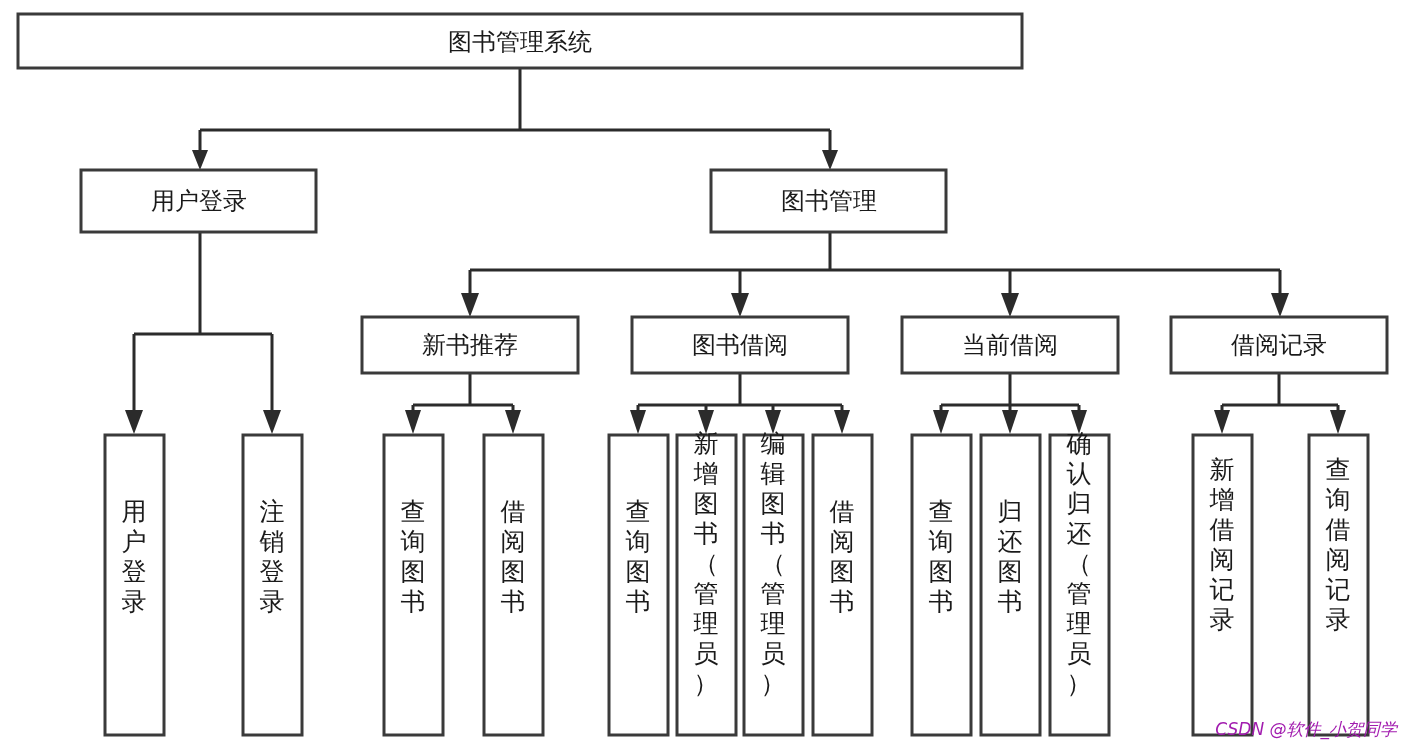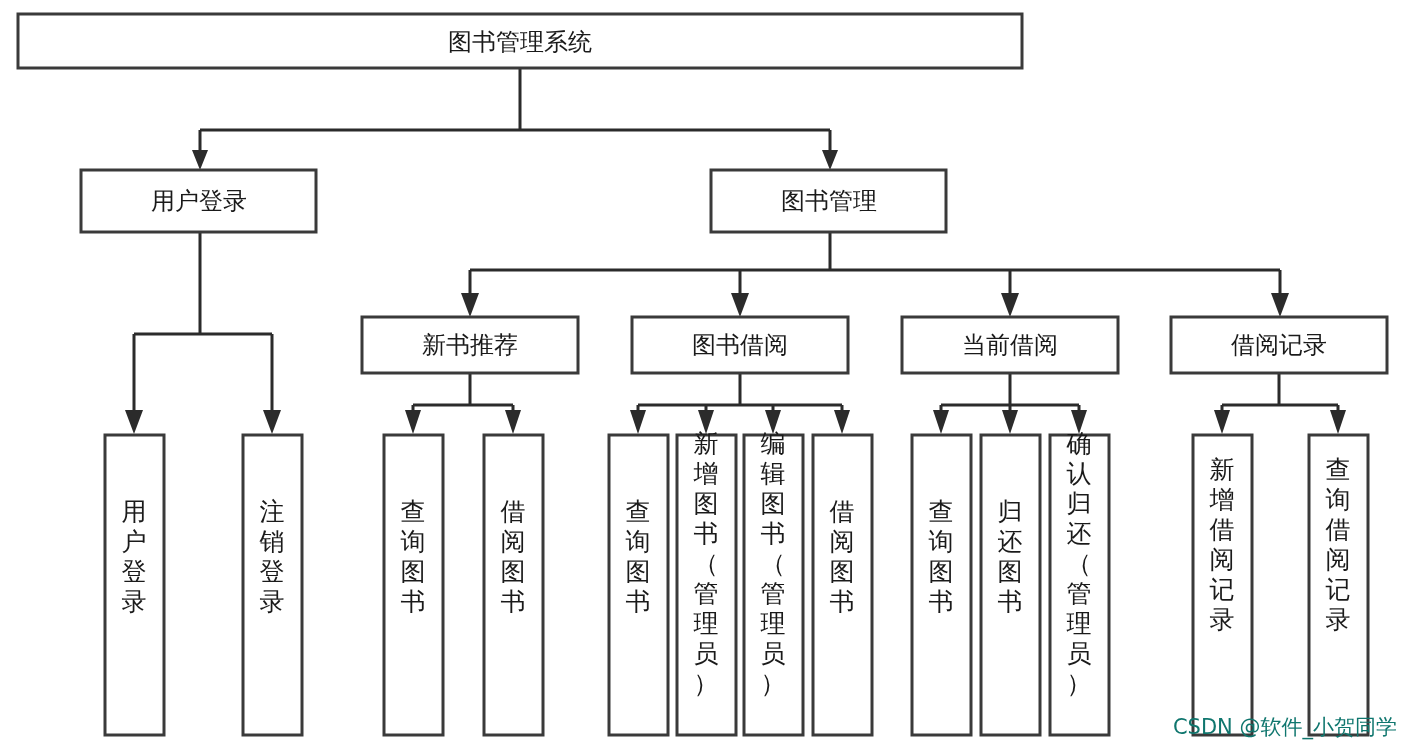--- a/index.html
+++ b/index.html
@@ -6,23 +6,23 @@
   body{width:1405px;height:747px;overflow:hidden;
        font-family:"DejaVu Sans","Liberation Sans",sans-serif;}
   #diagram{position:absolute;left:0;top:0;width:1405px;height:747px;}
   .node-rect{fill:#ffffff;stroke:#3a3a3a;stroke-width:3;}
   .node-label{fill:#1a1a1a;font-size:24px;font-family:"DejaVu Sans","Liberation Sans",sans-serif;
               text-anchor:middle;dominant-baseline:middle;}
   .leaf-label{fill:#1a1a1a;font-size:25px;font-family:"DejaVu Sans","Liberation Sans",sans-serif;
               text-anchor:middle;}
   .edge{stroke:#2b2b2b;stroke-width:3;fill:none;}
   .arrow-head{fill:#2b2b2b;stroke:none;}
-  .watermark{position:absolute;right:8px;bottom:6px;color:#0f766e;font-size:21px;
+  .watermark{position:absolute;right:8px;bottom:6px;color:#a21caf;font-size:17px;
              font-family:"DejaVu Sans","Liberation Sans",sans-serif;white-space:nowrap;
-             pointer-events:none;}
+             pointer-events:none;font-style:italic;}
 </style>
 </head>
 <body>
 
 <svg id="diagram" viewBox="0 0 1405 747">
 
   <g>
     <path class="edge" d="M520,68 L520,130 M200,130 L830,130 M200,130 L200,160 M830,130 L830,160"></path>
     <polygon class="arrow-head" points="200,170 192,150 208,150"></polygon>
     <polygon class="arrow-head" points="830,170 822,150 838,150"></polygon>

